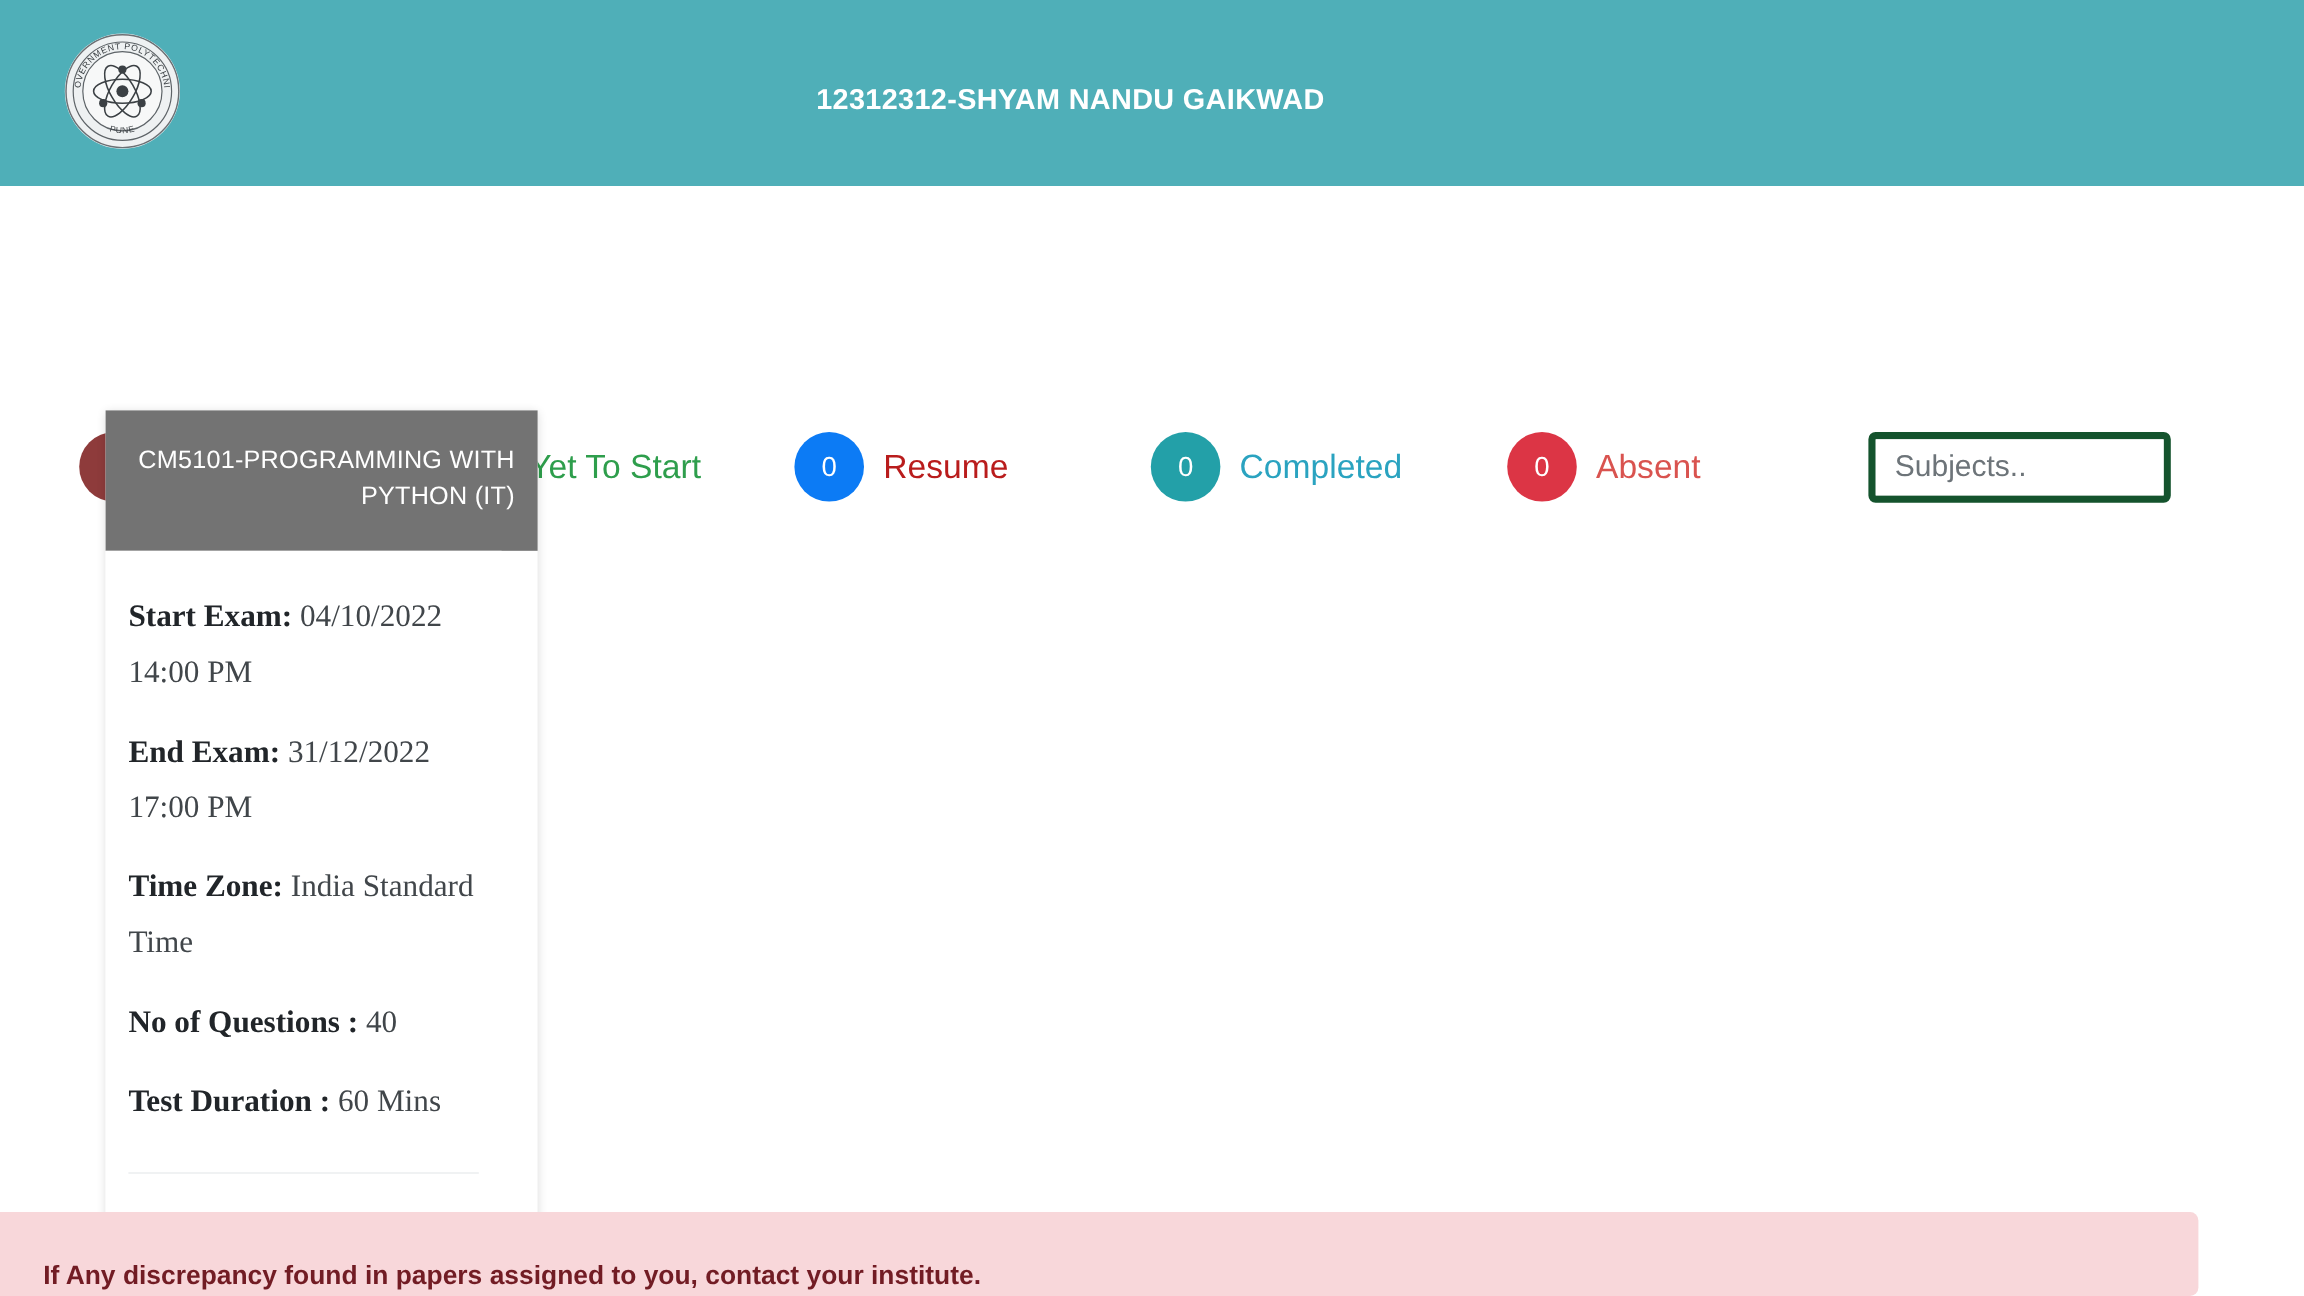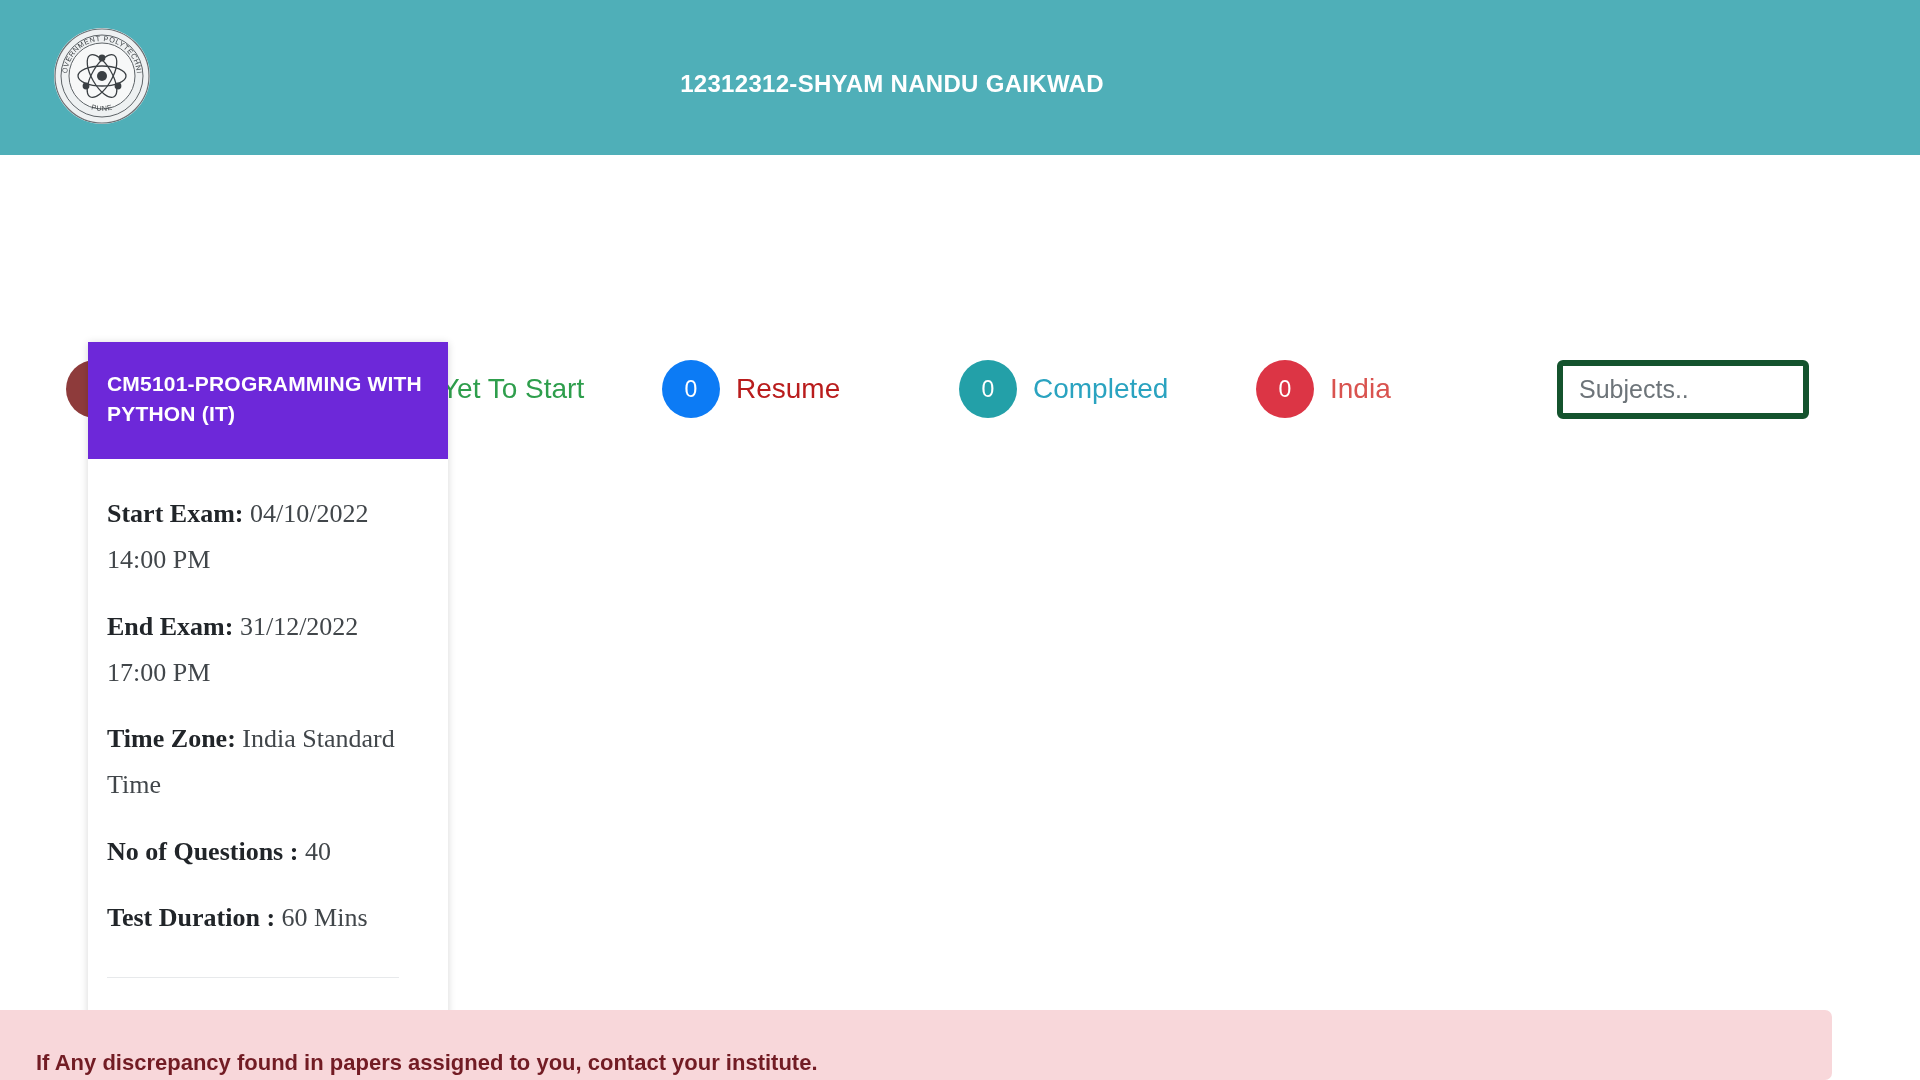--- a/index.html
+++ b/index.html
@@ -132,27 +132,28 @@
   
   #exam-card {
     position: absolute;
     left: 88px;
     top: 342px;
     width: 360px;
     background: #ffffff;
     box-shadow: 0 1px 8px rgba(0,0,0,0.16);
   }
   #exam-card-header {
-    background: #6d28d9;
+    background: #737373;
     color: #ffffff;
     padding: 27px 19px 30px 19px;
     font-size: 21px;
-    font-weight: 700;
+    font-weight: 400;
     line-height: 1.43;
     letter-spacing: 0.2px;
+    text-align: right;
   }
   #exam-card-body {
     background: #ffffff;
     padding: 32px 19px 0 19px;
     width: 330px;
   }
   .card-row {
     font-size: 26px;
     line-height: 1.78;
     color: #3f4448;
@@ -242,21 +243,21 @@
     <span class="tab-label" style="color:#b91c1c">Resume</span>
   </div>
 
   <div class="filter-tab" id="tab-completed">
     <span class="tab-badge" style="background:#23A0A8">0</span>
     <span class="tab-label" style="color:#2AA3C0">Completed</span>
   </div>
 
   <div class="filter-tab" id="tab-absent">
     <span class="tab-badge" style="background:#DC3545">0</span>
-    <span class="tab-label" style="color:#D9534F">India</span>
+    <span class="tab-label" style="color:#D9534F">Absent</span>
   </div>
 
   <div id="search-group">
     <input id="search-input" type="text" placeholder="Subjects.." style="">
 
   </div>
 </div>
 
 <div id="exam-card">
   <div id="exam-card-header">CM5101-PROGRAMMING WITH PYTHON (IT)</div>

